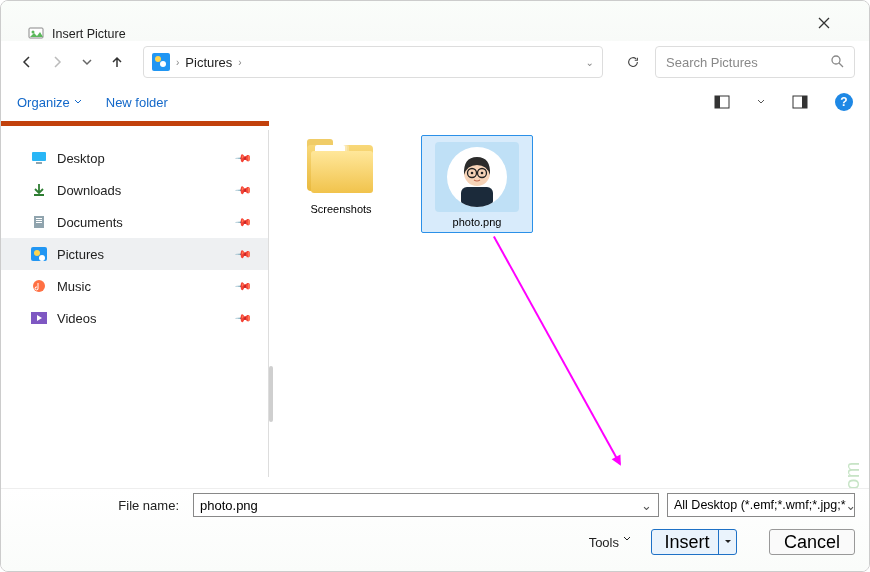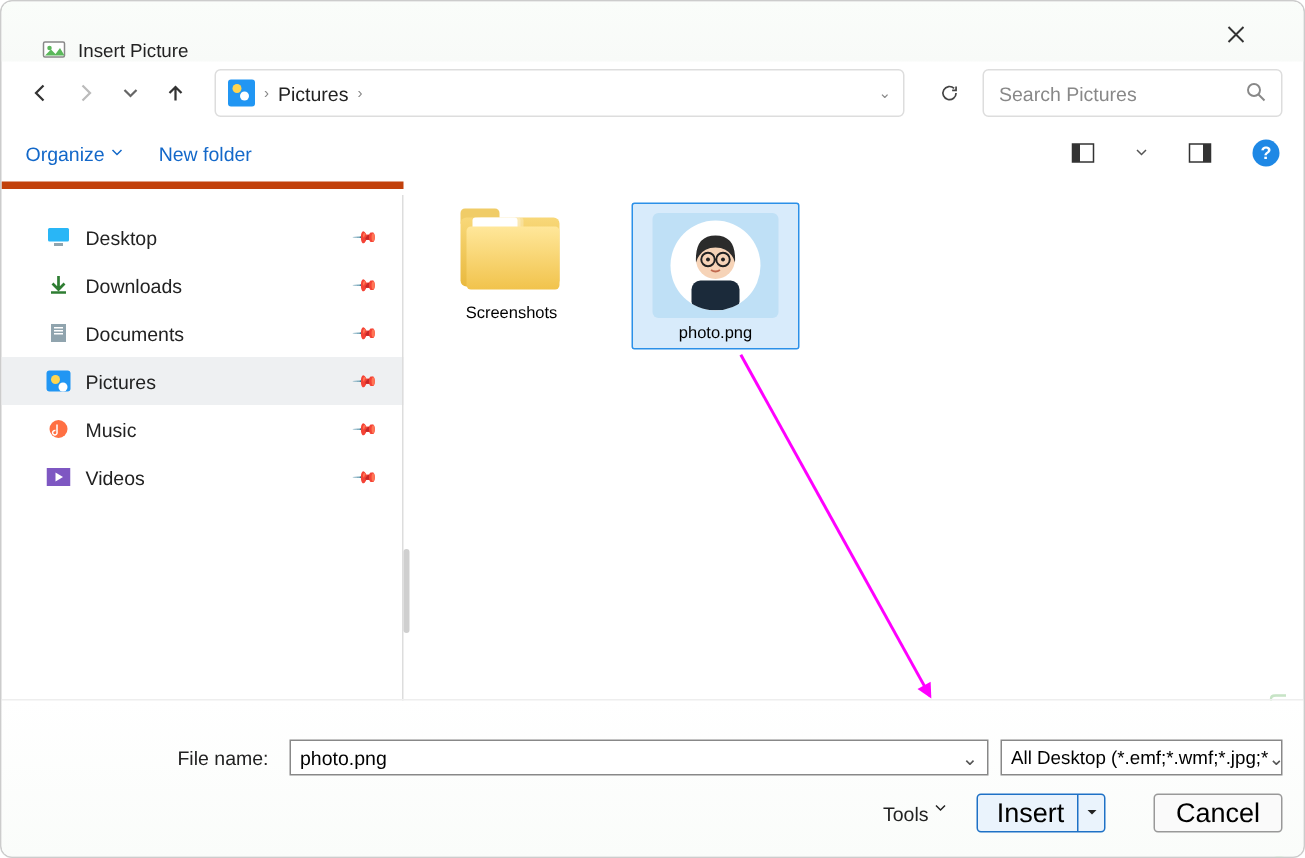--- a/index.html
+++ b/index.html
@@ -41,21 +41,21 @@
   .content { flex:1; padding:14px 16px; display:flex; align-items:flex-start; gap:24px; position:relative; }
   .file-tile { width:112px; text-align:center; font-size:11px; }
   .folder-graphic { width:72px; height:58px; margin:4px auto 6px; position:relative; }
   .folder-back { position:absolute; left:2px; top:6px; width:66px; height:46px; background:linear-gradient(#f8d879,#e9b93e); border-radius:4px; }
   .folder-tab { position:absolute; left:2px; top:0; width:26px; height:10px; background:#f0cc67; border-radius:3px 3px 0 0; }
   .folder-front { position:absolute; left:6px; top:12px; width:62px; height:42px; background:linear-gradient(#ffe79a,#f1c34c); border-radius:3px; }
   .folder-sheet { position:absolute; left:10px; top:6px; width:30px; height:24px; background:#fff; border-radius:2px; box-shadow:2px 0 0 #fff4, 4px 0 0 #fff4; }
   .photo-tile { border:1px solid #2b90e8; background:#d8ebfb; border-radius:2px; padding:6px 6px 4px; }
   .photo-thumb { width:84px; height:70px; margin:0 auto 4px; background:#bfe0f6; border-radius:4px; display:flex; align-items:center; justify-content:center; overflow:hidden; }
   .avatar-face { width:60px; height:60px; border-radius:50%; background:#fff; display:flex; align-items:flex-end; justify-content:center; overflow:hidden; }
-  .bottombar { position:absolute; left:0; right:0; bottom:0; padding:26px 14px 16px; background:linear-gradient(#fff,#fafcfa); border-top:1px solid #eee; }
+  .bottombar { position:absolute; left:0; right:0; bottom:0; padding:4px 14px 16px; background:linear-gradient(#fff,#fafcfa); border-top:1px solid #eee; }
   .fn-row { display:flex; align-items:center; gap:8px; margin-bottom:12px; }
   .fn-label { font-size:13px; color:#222; width:170px; text-align:right; padding-right:6px;}
   .fn-input { flex:1; height:24px; border:1px solid #888; background:#fff; font-size:13px; padding:2px 6px; display:flex; align-items:center; }
   .fn-input .chev { margin-left:auto; color:#555; }
   .filter-combo { width:188px; height:24px; border:1px solid #888; background:#fff; font-size:12.5px; padding:2px 6px; display:flex; align-items:center; white-space:nowrap; overflow:hidden; }
   .filter-combo .chev { margin-left:auto; color:#555; }
   .btn-row { display:flex; align-items:center; justify-content:flex-end; gap:10px; }
   .tools-text { font-size:13px; color:#222; margin-right:10px; display:flex; align-items:flex-start; gap:4px; }
   .btn { height:26px; border:1px solid #999; border-radius:3px; background:#fafafa; font-size:18px; display:flex; align-items:center; justify-content:center; }
   .btn.insert { width:86px; border-color:#1e71c6; background:#eaf3fc; position:relative; }

